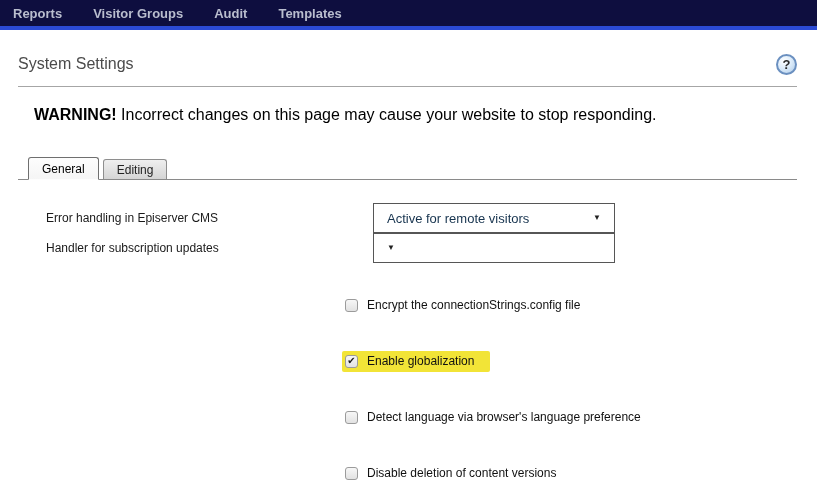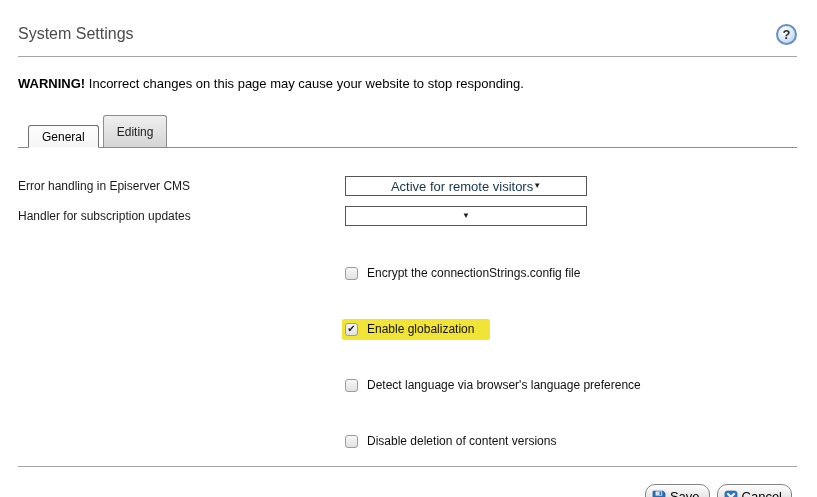--- a/index.html
+++ b/index.html
@@ -27,50 +27,50 @@
   .page-title { font-size: 16px; font-weight: 400; color: #4b4b4b; margin: 0; line-height: 24px; }
   .help-icon {
     width: 21px; height: 21px; border-radius: 50%;
     border: 2px solid #6b90c0;
     background: radial-gradient(circle at 35% 30%, #ffffff 0%, #ddecfa 45%, #aecbe8 100%);
     color: #2a2a2a; font-weight: bold; font-size: 13px;
     display: flex; align-items: center; justify-content: center;
     cursor: pointer; flex: 0 0 auto;
   }
   .rule { border: none; border-top: 1px solid #a6a6a6; margin: 10px 0 0 0; }
-  .warning { font-size: 13px; margin: 19px 0 0 0; color: #000; }
+  .warning { font-size: 16px; margin: 19px 0 0 16px; color: #000; }
   .warning b { font-weight: bold; }
   
   .tabs {
     display: flex; align-items: flex-end;
-    margin: 24px 0 0 0; padding-left: 10px;
+    margin: 33px 0 0 0; padding-left: 10px;
     border-bottom: 1px solid #8a8a8a;
   }
   .tab {
     font-size: 12px; padding: 0 13px; margin-right: 4px;
     border: 1px solid #6f6f6f; border-bottom: none;
     border-radius: 3px 3px 0 0;
     display: flex; align-items: center; cursor: pointer; white-space: nowrap;
   }
   .tab.active {
     height: 23px; background: linear-gradient(#fdfdfd, #f5f5f5);
     position: relative; margin-bottom: -1px; border-bottom: 1px solid #fdfdfd;
     z-index: 2; color: #000;
   }
   .tab:not(.active) {
-    height: 32px; background: linear-gradient(#efefef, #d5d5d5);
+    height: 20px; background: linear-gradient(#efefef, #d5d5d5);
     border-color: #8e8e8e; color: #222;
   }
   
   .form { margin-top: 27px; }
   .form-row { display: flex; align-items: center; margin-bottom: 8px; height: 22px; }
-  .form-row .field-label { width: 327px; font-size: 12px; color: #1a1a1a; }
+  .form-row .field-label { width: 327px; font-size: 12px; color: #1a1a1a; margin-left: 28px; }
   .select {
-    width: 242px; height: 20px; border: 1px solid #565656; background: #fff;
-    display: flex; align-items: center; justify-content: center;
+    width: 242px; height: 30px; border: 1px solid #565656; background: #fff;
+    display: flex; align-items: center; justify-content: space-between;
     padding: 0 13px; font-size: 13px; color: #16334e; cursor: pointer;
   }
   .select .arrow { font-size: 8px; color: #222; line-height: 1; }
   .cb-block { margin-left: 327px; margin-top: 6px; }
   .cb-row { display: flex; align-items: center; height: 20px; font-size: 12px; color: #111; margin-top: 36px; }
   .hl { display: inline-flex; align-items: center; gap: 9px; }
   .cb-row.highlighted .hl {
     background: var(--highlight-yellow, #f2e437);
     padding: 3px 16px 4px 3px; margin: -3px -16px -4px -3px;
     border-radius: 2px;
@@ -95,20 +95,26 @@
     box-shadow: inset 0 1px 0 #ffffff;
     cursor: pointer;
   }
   .btn svg { display: block; }
 </style>
 </head>
 <body>
 
 <div>
 
+  <nav class="topnav">
+    <span class="nav-item">Reports</span>
+    <span class="nav-item">Visitor Groups</span>
+    <span class="nav-item">Audit</span>
+    <span class="nav-item">Templates</span>
+  </nav>
 
   <div class="content">
 
     <div class="header-row">
       <h1 class="page-title">System Settings</h1>
       <div class="help-icon">?</div>
     </div>
 
     <hr class="rule">
 

